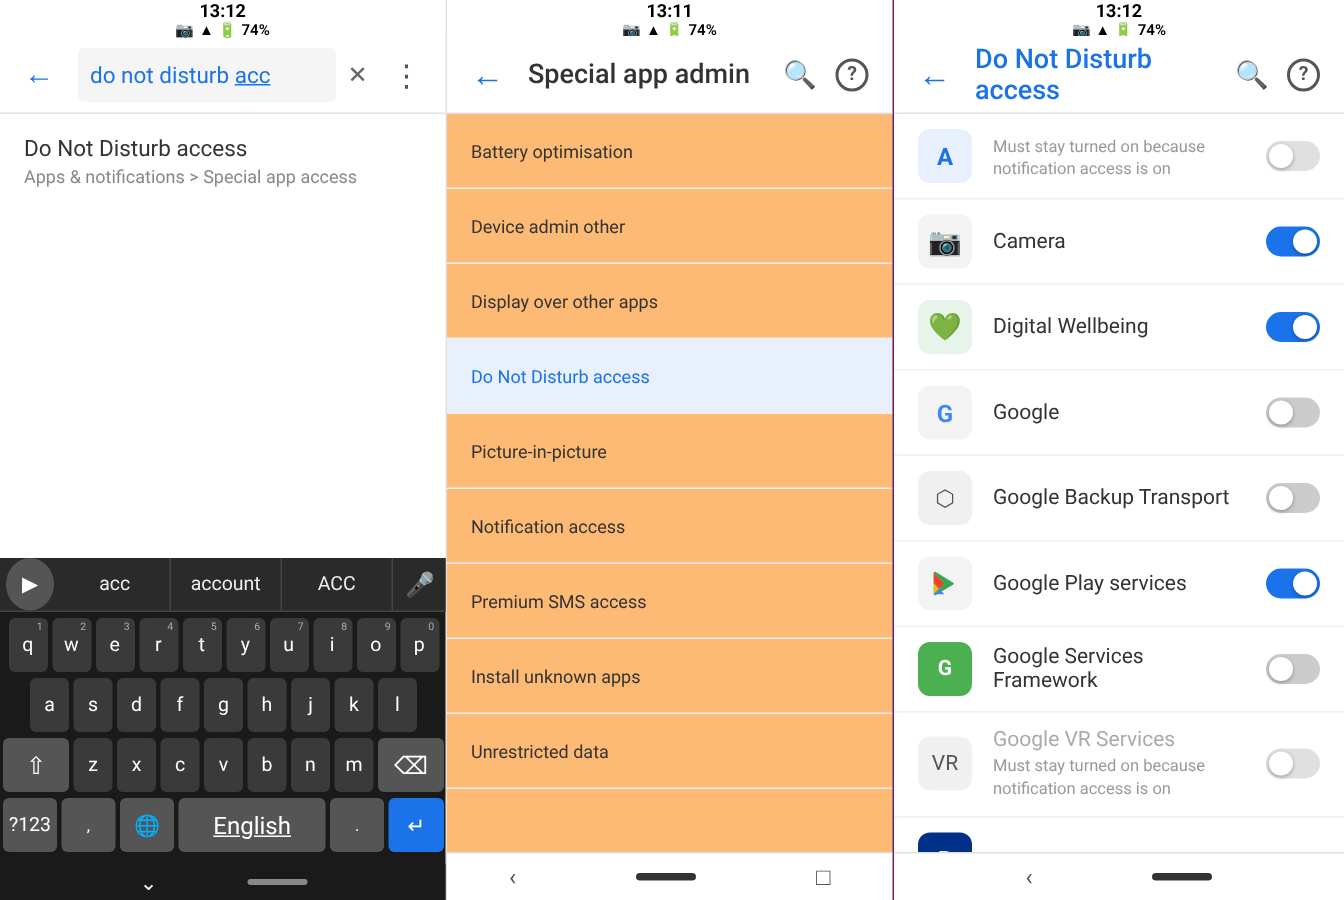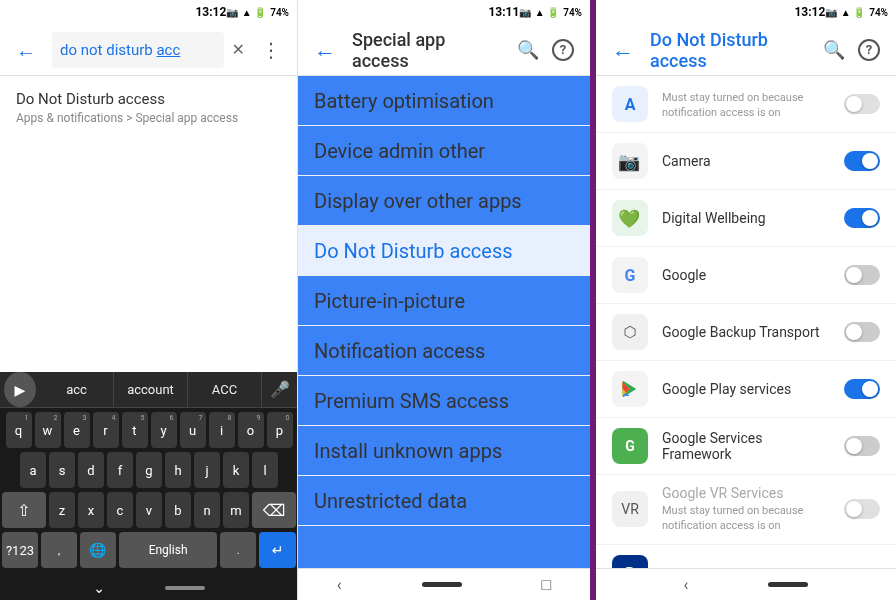--- a/index.html
+++ b/index.html
@@ -12,34 +12,35 @@
       overflow: hidden;
     }
 
     
     .panel {
       display: flex;
       flex-direction: column;
       height: 600px;
       overflow: hidden;
     }
-    .panel-2 { width: 298px; border-right: 6px solid #701a75; background: #3b82f6; }
+    .panel-2 { width: 298px; border-right: 1px solid #701a75; background: #fdba74; }
     .panel-3 { width: 300px; background: #fff; }
 
     
     .status-bar {
       height: 24px;
       background: #fff;
       display: flex;
       align-items: center;
-      justify-content: flex-end;
+      justify-content: space-between;
       padding: 0 8px;
       font-size: 11px;
       font-weight: 600;
       color: #000;
+      flex-direction: column;
     }
     .status-bar .time { font-size: 12px; font-weight: 700; }
     .status-bar .icons { display: flex; align-items: center; gap: 3px; font-size: 10px; }
 
     
     .search-header {
       height: 52px;
       display: flex;
       align-items: center;
       padding: 0 8px;
@@ -224,21 +225,21 @@
 
     .menu-list {
       flex: 1;
       overflow-y: auto;
     }
     .menu-item {
       height: 50px;
       display: flex;
       align-items: center;
       padding: 0 16px;
-      font-size: 20px;
+      font-size: 12px;
       color: #333;
       cursor: pointer;
       border-bottom: 1px solid #f0f0f0;
     }
     .menu-item-active {
       background: #e8f0fe;
       color: #1a73e8;
     }
 
     .nav-bar {
@@ -411,21 +412,21 @@
         <div class="key">b</div>
         <div class="key">n</div>
         <div class="key">m</div>
         <div class="key key-special key-delete">⌫</div>
       </div>
 
       <div class="key-row">
         <div class="key key-special" style="font-size:13px;">?123</div>
         <div class="key key-special">,</div>
         <div class="key key-special" style="font-size:14px;">🌐</div>
-        <div class="key key-space" style="font-size:12px; max-width:none; flex:4;">English</div>
+        <div class="key key-space" style="font-size:16px; max-width:none; flex:4;text-decoration:underline;">English</div>
         <div class="key key-special">.</div>
         <div class="key key-special key-enter" style="font-size:14px; background:#1a73e8;">↵</div>
       </div>
     </div>
 
     <div class="kb-nav-bar">
       <span class="kb-nav-item">⌄</span>
       <span class="kb-nav-item" style="width:40px; height:4px; background:#888; border-radius:3px; display:inline-block;"></span>
     </div>
   </div>
@@ -438,21 +439,21 @@
     <div class="icons">
       <span style="font-size:10px;">📷</span>
       <span style="font-size:10px;">▲</span>
       <span style="font-size:10px;">🔋</span>
       <span style="font-size:10px;">74%</span>
     </div>
   </div>
 
   <div class="app-header">
     <div class="app-header-back">←</div>
-    <div class="app-header-title">Special app access</div>
+    <div class="app-header-title">Special app admin</div>
     <div class="app-header-icons">
       <div class="app-header-icon">🔍</div>
       <div class="app-header-icon" style="width:22px; height:22px; border:2px solid #555; border-radius:50%; display:flex; align-items:center; justify-content:center; font-size:13px; font-weight:700; color:#555;">?</div>
     </div>
   </div>
 
   <div class="menu-list">
     <div class="menu-item">
         <span>Battery optimisation</span>
       </div>

